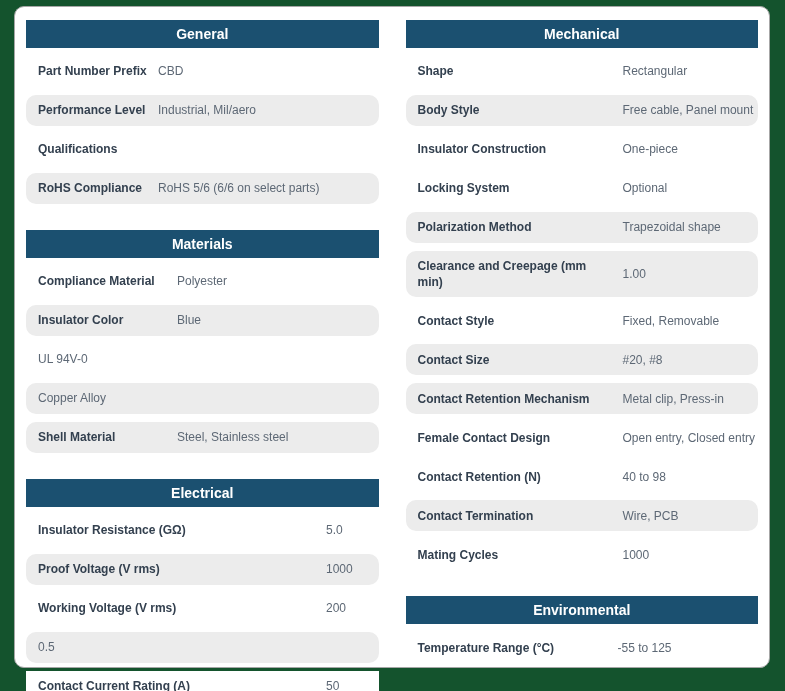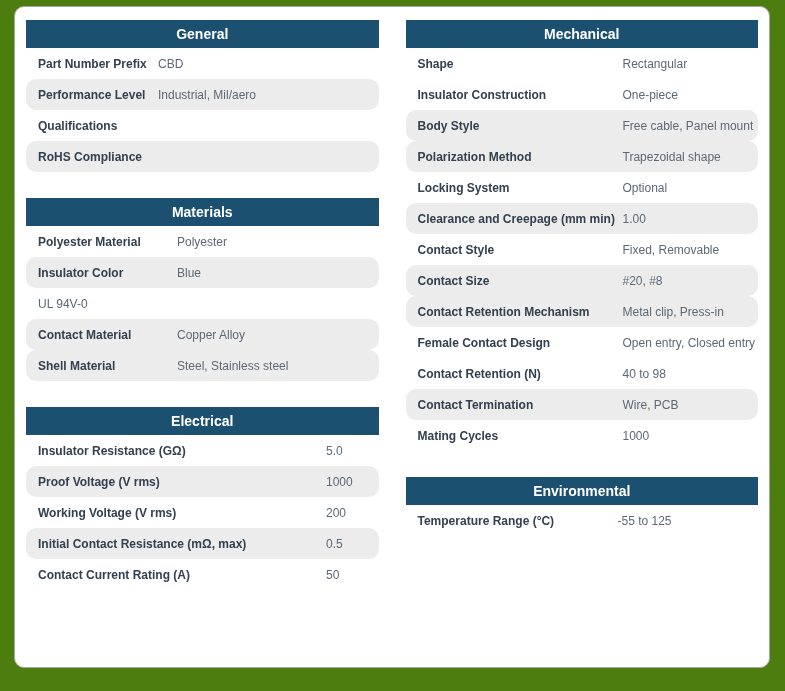--- a/index.html
+++ b/index.html
@@ -4,21 +4,21 @@
 <style>
   html, body {
     margin: 0;
     padding: 0;
     background: #ffffff;
     font-family: "Liberation Sans", "DejaVu Sans", sans-serif;
   }
   .canvas {
     width: 785px;
     height: 691px;
-    background: #4d7c0f;
+    background: #14532d;
     position: relative;
     overflow: hidden;
   }
   .card {
     position: absolute;
     left: 14px;
     top: 6px;
     width: 756px;
     height: 662px;
     box-sizing: border-box;
@@ -45,27 +45,28 @@
     color: var(--header-text, #ffffff);
     font-size: 14px;
     font-weight: bold;
     text-align: center;
     height: 28px;
     line-height: 28px;
     box-sizing: border-box;
   }
   .spec-row {
     display: flex;
-    align-items: flex-end;
+    align-items: center;
     padding: 7px 12px;
     box-sizing: border-box;
     min-height: 31px;
     font-size: 12px;
     line-height: 1.35;
     background: #ffffff;
+    margin-top: 8px;
   }
   .spec-row.alt {
     background: var(--row-alt-bg, #ececec);
     border-radius: 10px;
   }
   .row-label {
     font-weight: bold;
     color: var(--label-color, #33404f);
     box-sizing: border-box;
     padding-right: 10px;
@@ -73,21 +74,21 @@
   }
   .row-value {
     color: var(--value-color, #5d6875);
     flex: 1 1 auto;
     min-width: 0;
   }
   
   .t-general .row-label       { flex-basis: 120px; }
   .t-materials .row-label     { flex-basis: 139px; }
   .t-electrical .row-label    { flex-basis: 288px; }
-  .t-mechanical .row-label    { flex-basis: 205px; padding-right: 6px; }
+  .t-mechanical .row-label    { flex-basis: 205px; padding-right: 14px; }
   .t-environmental .row-label { flex-basis: 200px; }
   .t-mechanical .row-value,
   .t-materials .row-value,
   .t-electrical .row-value,
   .t-environmental .row-value { white-space: nowrap; }
 </style>
 </head>
 <body>
 
 <div class="canvas">
@@ -101,37 +102,37 @@
           </div>
           <div class="spec-row alt">
             <div class="row-label">Performance Level</div>
             <div class="row-value">Industrial, Mil/aero</div>
           </div>
           <div class="spec-row">
             <div class="row-label">Qualifications</div>
           </div>
           <div class="spec-row alt">
             <div class="row-label">RoHS Compliance</div>
+            <div class="row-value">RoHS 5/6 (6/6 on select parts)</div>
           </div>
         </section>
         <section class="spec-table t-materials">
           <div class="table-header">Materials</div>
           <div class="spec-row">
-            <div class="row-label">Polyester Material</div>
+            <div class="row-label">Compliance Material</div>
             <div class="row-value">Polyester</div>
           </div>
           <div class="spec-row alt">
             <div class="row-label">Insulator Color</div>
             <div class="row-value">Blue</div>
           </div>
           <div class="spec-row">
             <div class="row-value">UL 94V-0</div>
           </div>
           <div class="spec-row alt">
-            <div class="row-label">Contact Material</div>
             <div class="row-value">Copper Alloy</div>
           </div>
           <div class="spec-row alt">
             <div class="row-label">Shell Material</div>
             <div class="row-value">Steel, Stainless steel</div>
           </div>
         </section>
         <section class="spec-table t-electrical">
           <div class="table-header">Electrical</div>
           <div class="spec-row">
@@ -140,51 +141,50 @@
           </div>
           <div class="spec-row alt">
             <div class="row-label">Proof Voltage (V rms)</div>
             <div class="row-value">1000</div>
           </div>
           <div class="spec-row">
             <div class="row-label">Working Voltage (V rms)</div>
             <div class="row-value">200</div>
           </div>
           <div class="spec-row alt">
-            <div class="row-label">Initial Contact Resistance (mΩ, max)</div>
             <div class="row-value">0.5</div>
           </div>
           <div class="spec-row">
             <div class="row-label">Contact Current Rating (A)</div>
             <div class="row-value">50</div>
           </div>
         </section>
       </div>
     <div class="col" id="col-right">
         <section class="spec-table t-mechanical">
           <div class="table-header">Mechanical</div>
           <div class="spec-row">
             <div class="row-label">Shape</div>
             <div class="row-value">Rectangular</div>
           </div>
+          <div class="spec-row alt">
+            <div class="row-label">Body Style</div>
+            <div class="row-value">Free cable, Panel mount</div>
+          </div>
           <div class="spec-row">
             <div class="row-label">Insulator Construction</div>
             <div class="row-value">One-piece</div>
           </div>
-          <div class="spec-row alt">
-            <div class="row-label">Body Style</div>
-            <div class="row-value">Free cable, Panel mount</div>
+          <div class="spec-row">
+            <div class="row-label">Locking System</div>
+            <div class="row-value">Optional</div>
           </div>
           <div class="spec-row alt">
             <div class="row-label">Polarization Method</div>
             <div class="row-value">Trapezoidal shape</div>
-          </div>
-          <div class="spec-row">
-            <div class="row-label">Locking System</div>
-            <div class="row-value">Optional</div>
           </div>
           <div class="spec-row alt">
             <div class="row-label">Clearance and Creepage (mm min)</div>
             <div class="row-value">1.00</div>
           </div>
           <div class="spec-row">
             <div class="row-label">Contact Style</div>
             <div class="row-value">Fixed, Removable</div>
           </div>
           <div class="spec-row alt">

